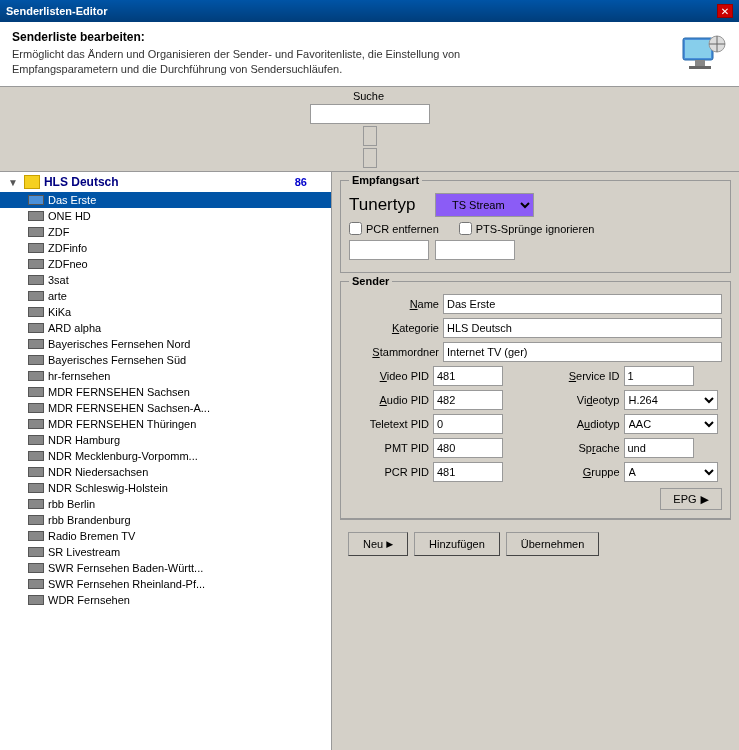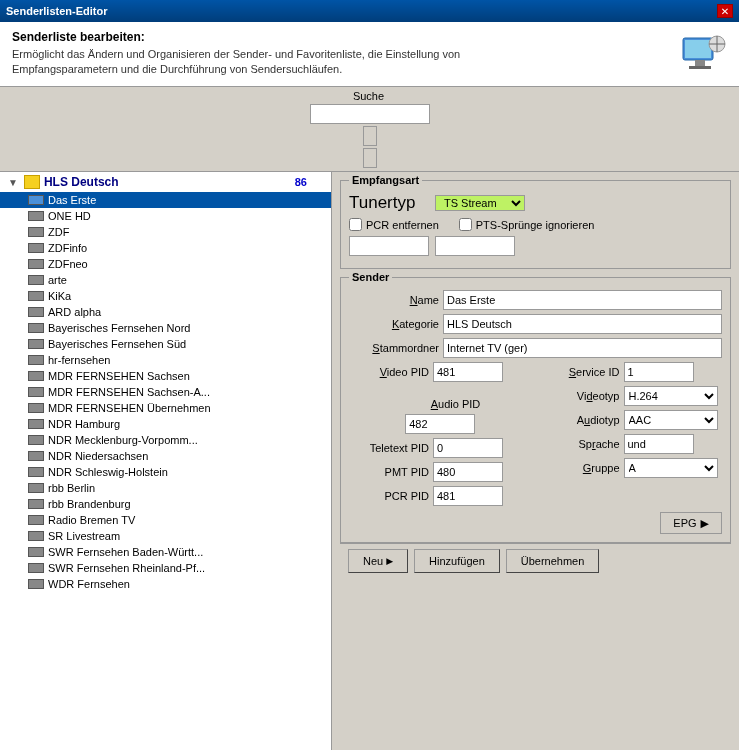--- a/index.html
+++ b/index.html
@@ -204,25 +204,25 @@
       align-items: center;
       gap: 6px;
       margin-bottom: 5px;
       margin-top: 4px;
     }
     .form-label {
       font-size: 17px;
       min-width: 80px;
     }
     .form-select {
-      height: 16px;
-      border: 1px solid #999;
-      font-size: 11px;
-      background: #bef264;
-      padding: 0 4px;
+      height: 24px;
+      border: 1px solid #999;
+      font-size: 11px;
+      background: #8b5cf6;
+      padding: 0 12px;
       min-width: 90px;
     }
 
     .url-input {
       width: 100%;
       height: 22px;
       border: 1px solid #999;
       padding: 2px 4px;
       font-size: 11px;
       background: white;
@@ -351,21 +351,21 @@
       border: 1px solid #999;
       cursor: pointer;
       display: flex;
       align-items: center;
       gap: 4px;
       margin-left: 12px;
     }
 
     
     .bottom-bar {
-      padding: 5px 8px;
+      padding: 12px 8px;
       display: flex;
       align-items: flex-start;
       gap: 6px;
       background: #d4d0c8;
       border-top: 1px solid #999;
     }
     .bottom-btn {
       height: 24px;
       padding: 0 14px;
       font-size: 11px;
@@ -441,20 +441,24 @@
       <div class="tree-item">
         <span class="channel-icon"></span>
         <span>ZDFinfo</span>
       </div>
       <div class="tree-item">
         <span class="channel-icon"></span>
         <span>ZDFneo</span>
       </div>
       <div class="tree-item">
         <span class="channel-icon"></span>
+        <span>3sat</span>
+      </div>
+      <div class="tree-item">
+        <span class="channel-icon"></span>
         <span>arte</span>
       </div>
       <div class="tree-item">
         <span class="channel-icon"></span>
         <span>KiKa</span>
       </div>
       <div class="tree-item">
         <span class="channel-icon"></span>
         <span>ARD alpha</span>
       </div>
@@ -473,21 +477,21 @@
       <div class="tree-item">
         <span class="channel-icon"></span>
         <span>MDR FERNSEHEN Sachsen</span>
       </div>
       <div class="tree-item">
         <span class="channel-icon"></span>
         <span>MDR FERNSEHEN Sachsen-A...</span>
       </div>
       <div class="tree-item">
         <span class="channel-icon"></span>
-        <span>MDR FERNSEHEN Übernehmen</span>
+        <span>MDR FERNSEHEN Thüringen</span>
       </div>
       <div class="tree-item">
         <span class="channel-icon"></span>
         <span>NDR Hamburg</span>
       </div>
       <div class="tree-item">
         <span class="channel-icon"></span>
         <span>NDR Mecklenburg-Vorpomm...</span>
       </div>
       <div class="tree-item">
@@ -573,21 +577,21 @@
           <input type="text" class="sender-input" value="Internet TV (ger)" style="">
         </div>
 
         <div class="pid-section">
 
           <div>
             <div class="pid-row">
               <span class="pid-label"><u>V</u>ideo PID</span>
               <input type="text" class="pid-input" value="481" style="">
             </div>
-            <div class="pid-row" style="margin-top:16px;flex-direction:column;">
+            <div class="pid-row" style="margin-top:4px;">
               <span class="pid-label"><u>A</u>udio PID</span>
               <input type="text" class="pid-input" value="482" style="">
             </div>
             <div class="pid-row" style="margin-top:4px;">
               <span class="pid-label">Teletext PID</span>
               <input type="text" class="pid-input" value="0" style="">
             </div>
             <div class="pid-row" style="margin-top:4px;">
               <span class="pid-label">PMT PID</span>
               <input type="text" class="pid-input" value="480" style="">

